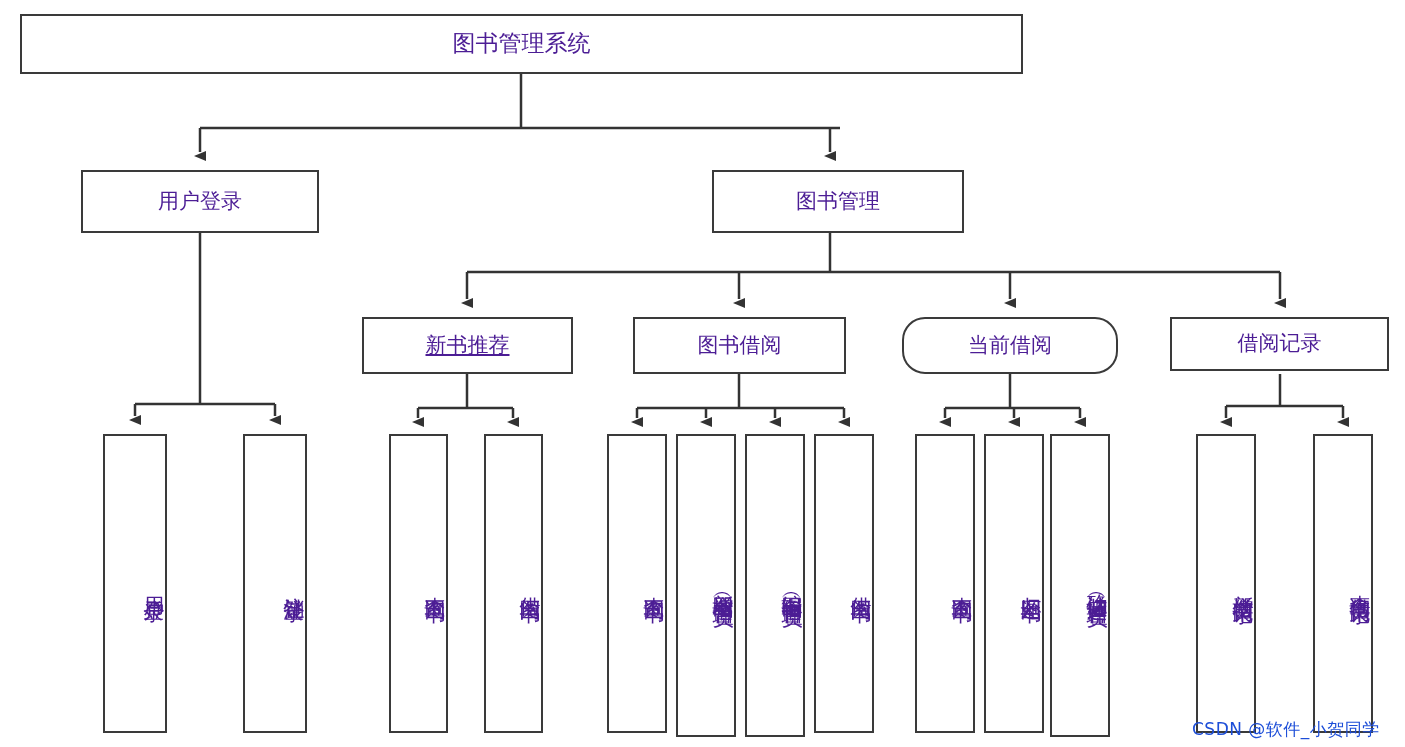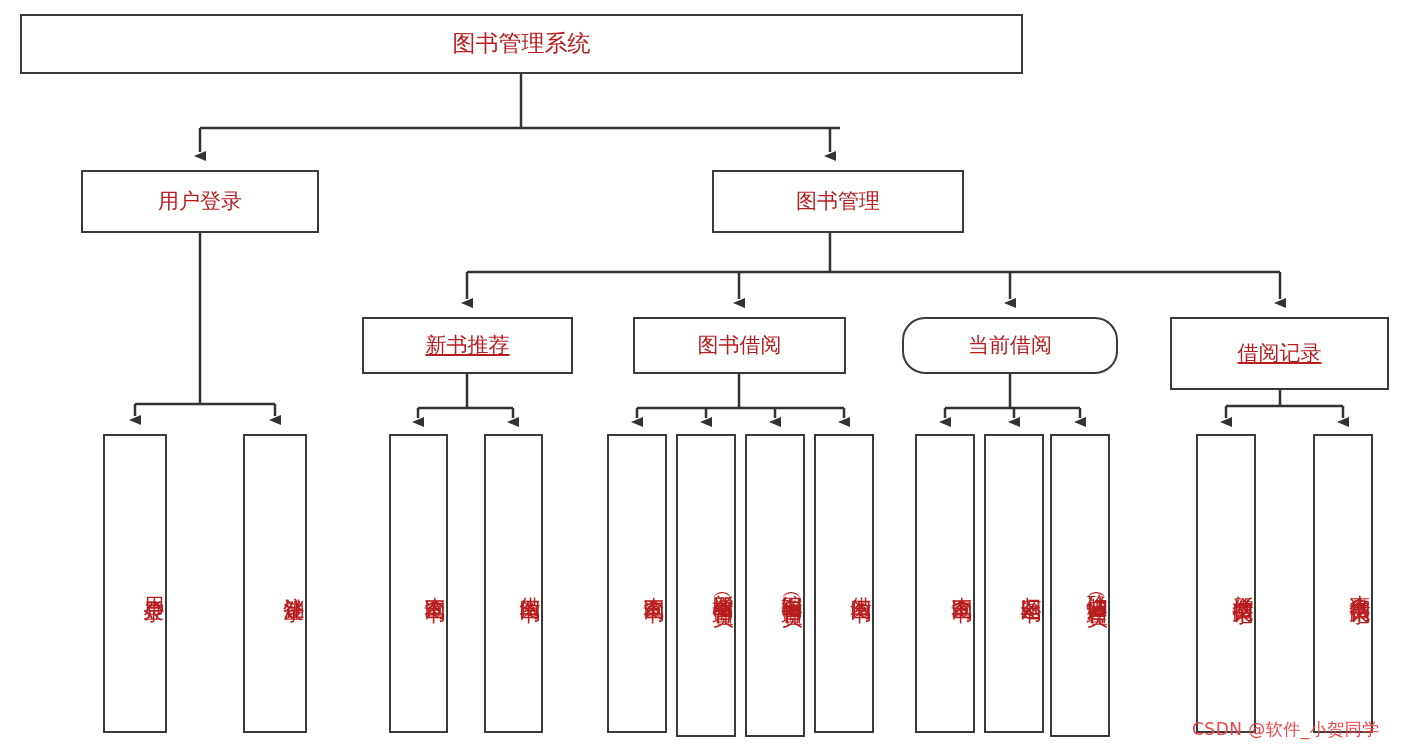--- a/index.html
+++ b/index.html
@@ -26,21 +26,21 @@
     pointer-events: none;
   }
   .node {
     position: absolute;
     box-sizing: border-box;
     background: #ffffff;
     border: 2px solid #3a3a3a;
     display: flex;
     align-items: center;
     justify-content: center;
-    color: #b91c1c;
+    color: #4c1d95;
     line-height: 1.12;
     text-align: center;
   }
   .node .label {
     display: block;
   }
   
   .node.horiz {
     font-size: 21px;
   }
@@ -59,21 +59,21 @@
     justify-content: center;
   }
   .node.vert .label {
     writing-mode: vertical-rl;
     text-orientation: upright;
     white-space: nowrap;
   }
   .watermark {
     position: absolute;
     font-size: 17px;
-    color: #ef4444;
+    color: #1d4ed8;
     white-space: nowrap;
     letter-spacing: 0.5px;
   }
 </style>
 </head>
 <body>
 
 <div id="canvas">
 
   <svg class="edges" viewBox="0 0 1405 747" xmlns="http://www.w3.org/2000/svg">
@@ -155,21 +155,21 @@
   </div>
 
   <div class="node horiz" style="left:633px; top:317px; width:213px; height:57px;">
     <span class="label">图书借阅</span>
   </div>
 
   <div class="node horiz" style="left:902px; top:317px; width:216px; height:57px;border-radius:23px;">
     <span class="label">当前借阅</span>
   </div>
 
-  <div class="node horiz" style="left:1170px; top:317px; width:219px; height:73px;text-decoration:underline;">
+  <div class="node horiz" style="left:1170px; top:317px; width:219px; height:54px;">
     <span class="label">借阅记录</span>
   </div>
 
   <div class="node vert" style="left:103px; top:434px; width:64px; height:299px;">
     <span class="label">用户登录</span>
   </div>
 
   <div class="node vert" style="left:243px; top:434px; width:64px; height:299px;">
     <span class="label">注销登录</span>
   </div>

